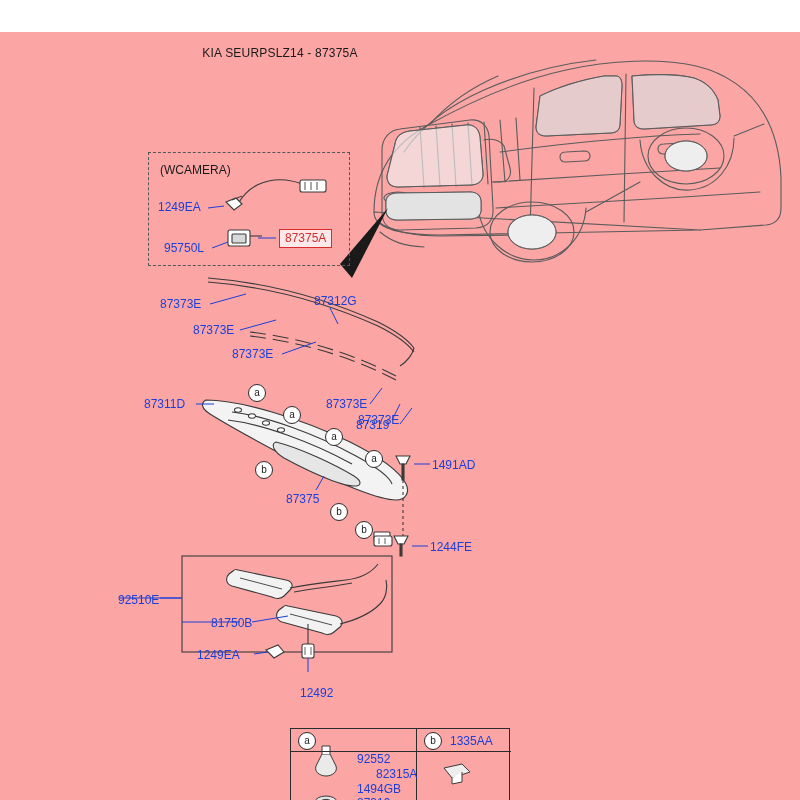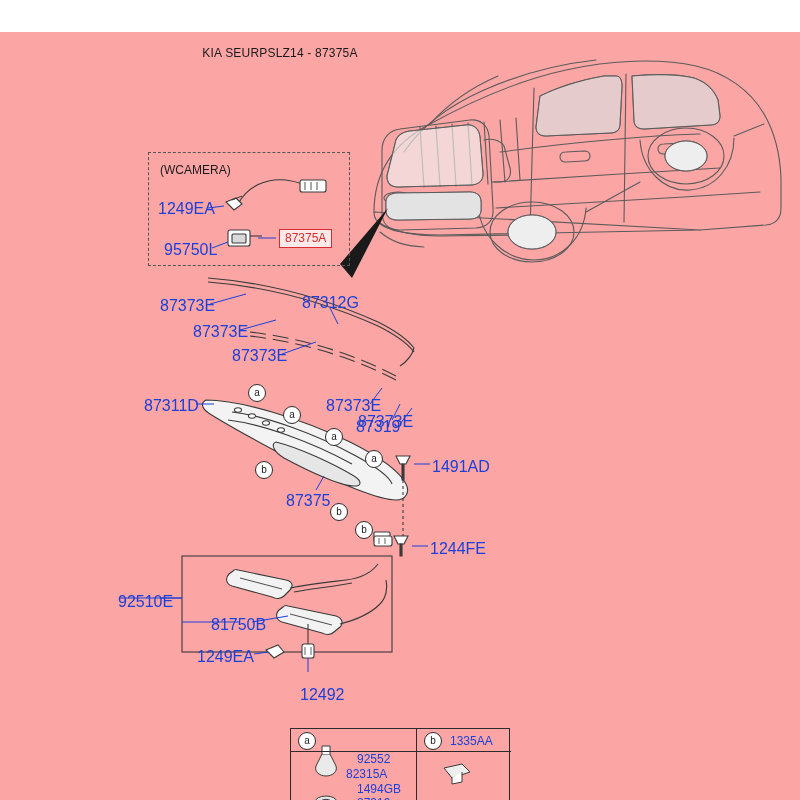--- a/index.html
+++ b/index.html
@@ -28,21 +28,21 @@
   }
   svg.layer {
     position: absolute;
     left: 0;
     top: 0;
     width: 800px;
     height: 800px;
   }
   .lbl {
     position: absolute;
-    font-size: 16px;
+    font-size: 12px;
     color: #1b3fd8;
     white-space: nowrap;
   }
   .hl {
     position: absolute;
     font-size: 12px;
     color: #d92b2b;
     border: 1px solid #d92b2b;
     background: #fde9ea;
     padding: 2px 5px 3px 5px;
@@ -327,21 +327,21 @@
   <div class="camera-box"></div>
   <div class="camera-cap">(WCAMERA)</div>
 
   <div class="lbl" style="left:158px; top:168px;">1249EA</div>
   <div class="lbl" style="left:164px; top:209px;">95750L</div>
   <div class="hl" style="left:279px; top:197px;">87375A</div>
 
   <div class="lbl" style="left:160px; top:265px;">87373E</div>
   <div class="lbl" style="left:193px; top:291px;">87373E</div>
   <div class="lbl" style="left:232px; top:315px;">87373E</div>
-  <div class="lbl" style="left:302px; top:262px;">87312G</div>
+  <div class="lbl" style="left:314px; top:262px;">87312G</div>
   <div class="lbl" style="left:326px; top:365px;">87373E</div>
   <div class="lbl" style="left:358px; top:381px;">87373E</div>
   <div class="lbl" style="left:356px; top:386px;">87319</div>
 
   <div class="lbl" style="left:144px; top:365px;">87311D</div>
   <div class="lbl" style="left:286px; top:460px;">87375</div>
   <div class="lbl" style="left:432px; top:426px;text-align:right;">1491AD</div>
   <div class="lbl" style="left:430px; top:508px;">1244FE</div>
 
   <div class="lbl" style="left:118px; top:561px;">92510E</div>
@@ -359,18 +359,18 @@
 
   <div class="legend">
     <div class="vline"></div>
     <div class="hline"></div>
     <div class="hline2"></div>
   </div>
   <div class="bubble" style="left:298px; top:700px;">a</div>
   <div class="bubble" style="left:424px; top:700px;">b</div>
 
   <div class="legend-txt" style="left:357px; top:720px;text-align:center;">92552</div>
-  <div class="legend-txt" style="left:346px; top:735px;">82315A</div>
+  <div class="legend-txt" style="left:376px; top:735px;">82315A</div>
   <div class="legend-txt" style="left:357px; top:750px;">1494GB</div>
   <div class="legend-txt" style="left:357px; top:764px;">87319</div>
   <div class="legend-txt" style="left:450px; top:702px;">1335AA</div>
 
 </div>
 
 </body></html>

